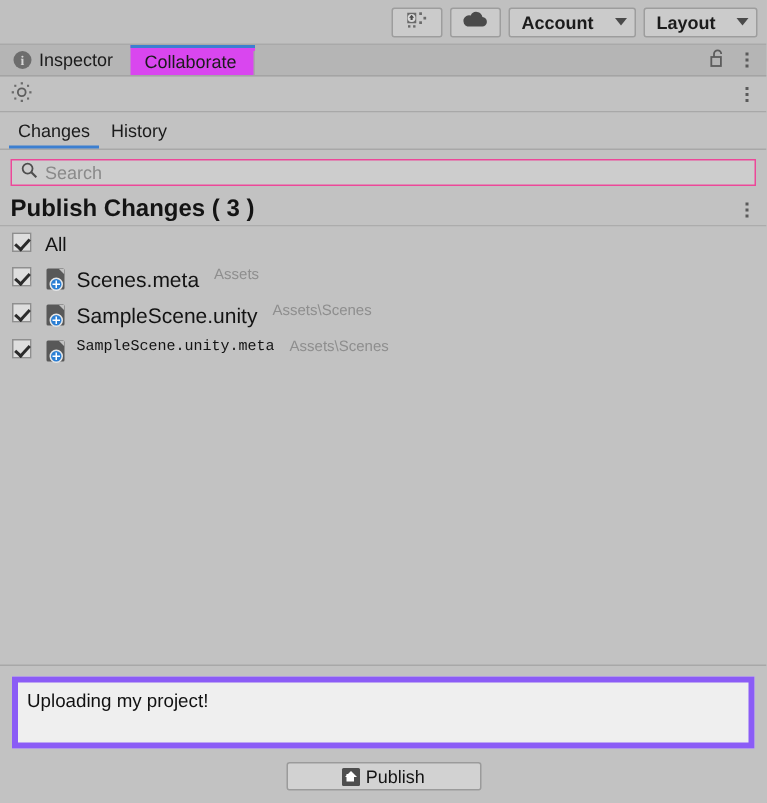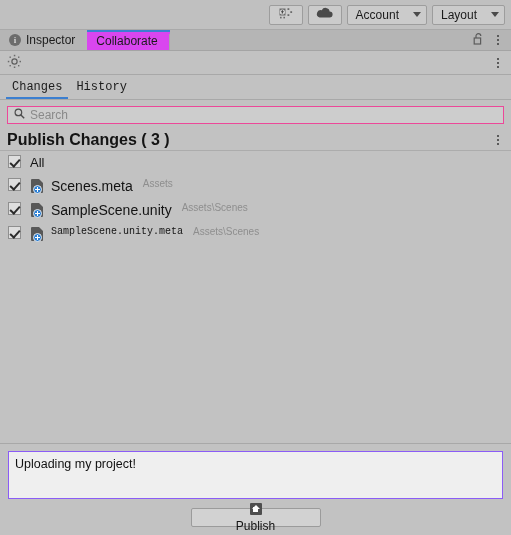--- a/index.html
+++ b/index.html
@@ -60,20 +60,21 @@
     border-radius: 2px;
     display: flex;
     align-items: center;
     padding: 0 5px 0 8px;
     min-width: 72px;
     justify-content: space-between;
     gap: 10px;
     cursor: default;
     font-size: 12px;
     color: #1b1b1b;
+    font-weight: bold;
   }
   .tb-drop .caret {
     width: 0; height: 0;
     border-left: 4px solid transparent;
     border-right: 4px solid transparent;
     border-top: 5px solid #4a4a4a;
     margin-left: 4px;
   }
 
   
@@ -160,21 +161,20 @@
   
   .subtabs {
     height: 25px;
     background: #c2c2c2;
     display: flex;
     align-items: flex-end;
     padding-left: 6px;
     gap: 2px;
     border-bottom: 1px solid #a8a8a8;
     flex: 0 0 auto;
-    font-family: Liberation Mono, monospace;
   }
   .subtab {
     font-size: 12px;
     color: #1b1b1b;
     padding: 0 6px 4px 6px;
     cursor: default;
     border-bottom: 2px solid transparent;
     line-height: 1;
   }
   .subtab.active { border-bottom-color: #3c7fd0; }
@@ -305,21 +305,21 @@
   
   .bottom {
     flex: 0 0 auto;
     border-top: 1px solid #a8a8a8;
     background: #c2c2c2;
     padding: 7px 8px 8px 8px;
   }
   .comment-box {
     height: 48px;
     background: #efefef;
-    border: 1px solid #8b5cf6;
+    border: 4px solid #8b5cf6;
     padding: 4px 6px;
     font-size: 12.5px;
     color: #111;
     overflow: hidden;
     cursor: text;
     line-height: 1.3;
   }
   .publish-row {
     display: flex;
     justify-content: center;
@@ -331,21 +331,20 @@
     background: #d2d2d2;
     border: 1px solid #9b9b9b;
     border-radius: 2px;
     display: flex;
     align-items: center;
     justify-content: center;
     gap: 4px;
     font-size: 12px;
     color: #141414;
     cursor: default;
-    flex-direction: column;
   }
   .upload-icon {
     width: 12px; height: 12px;
     background: #4e4e4e;
     border-radius: 1px;
     position: relative;
     flex: 0 0 auto;
   }
   .upload-icon::before {
     content: "";

